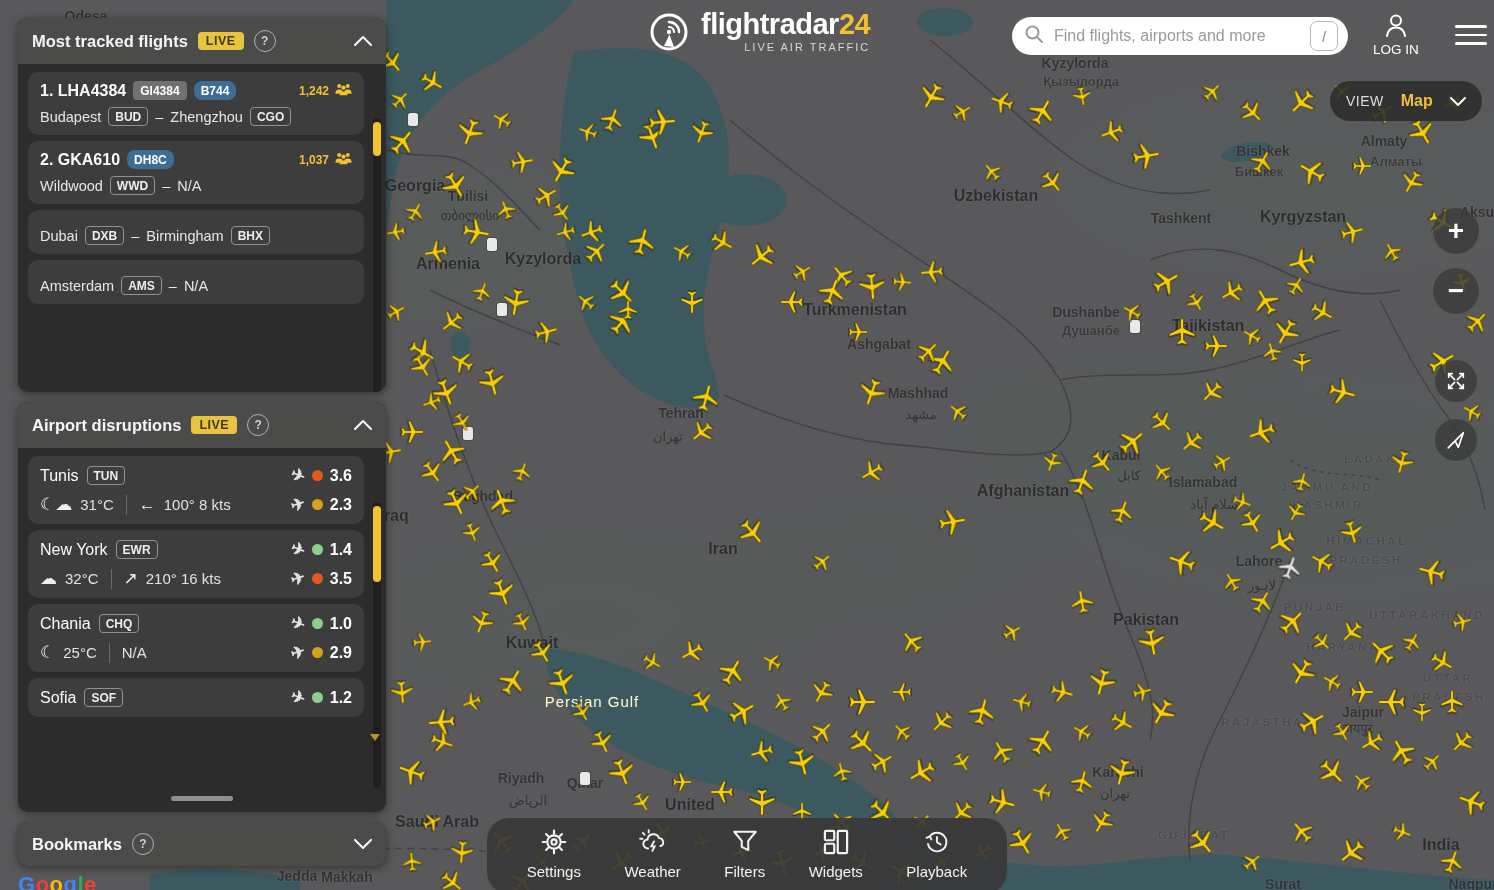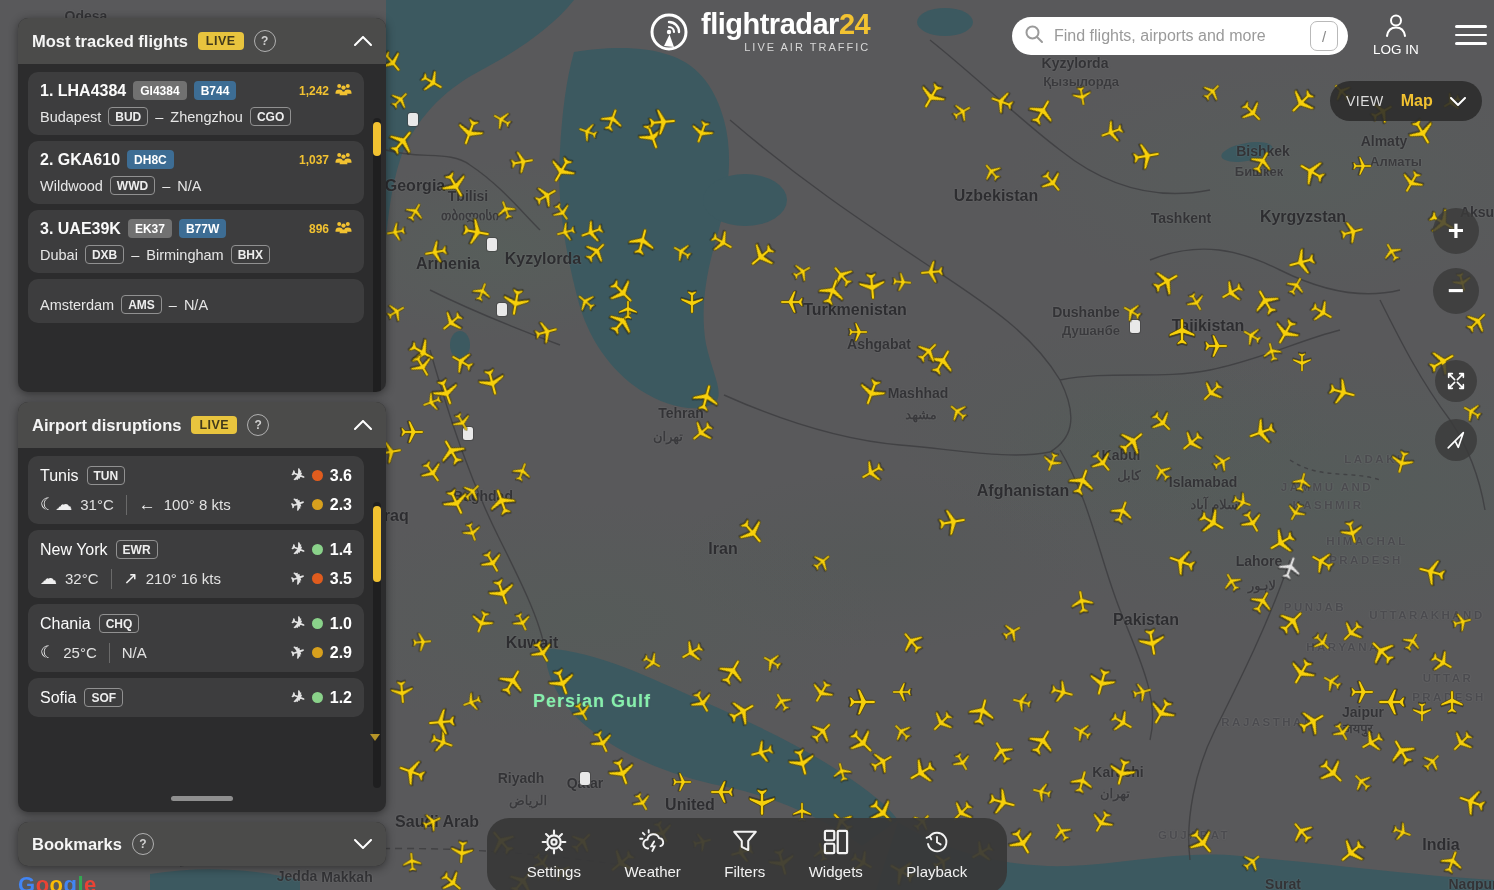--- a/index.html
+++ b/index.html
@@ -16,21 +16,21 @@
       radial-gradient(320px 150px at 1110px 430px, rgba(80,94,86,.30), transparent 70%),
       radial-gradient(300px 130px at 880px 560px, rgba(74,88,80,.22), transparent 70%),
       #59595b;}
   #geo{position:absolute;inset:0;}
   .map-label{position:absolute;transform:translate(-50%,-50%);white-space:nowrap;
     text-shadow:0 0 2px rgba(160,160,160,.35);pointer-events:none;}
   .map-label.country{font-weight:bold;font-size:16px;color:#2d2d30;}
   .map-label.city{font-weight:bold;font-size:14px;color:#333336;}
   .map-label.secondary{font-weight:bold;font-size:13px;color:#3a3a3d;}
   .map-label.region{font-weight:bold;font-size:11.5px;color:#4b4b4f;letter-spacing:2.5px;}
-  .map-label.water{font-weight:bold;font-size:18px;color:#86efac;letter-spacing:1px;}
+  .map-label.water{font-weight:normal;font-size:15px;color:#fef9c3;letter-spacing:1px;}
   .plane{position:absolute;filter:drop-shadow(0 1px 0 rgba(0,0,0,.35));}
   .wmark{position:absolute;width:10px;height:13px;background:#e9e9e9;border-radius:2.5px;
     box-shadow:0 0 0 1px rgba(60,60,60,.5);}
   .attrib{position:absolute;left:18px;top:872px;font-size:22px;font-weight:bold;letter-spacing:.5px;}
   .attrib span:nth-child(1){color:#4285F4}.attrib span:nth-child(2){color:#EA4335}
   .attrib span:nth-child(3){color:#FBBC05}.attrib span:nth-child(4){color:#4285F4}
   .attrib span:nth-child(5){color:#34A853}.attrib span:nth-child(6){color:#EA4335}
   
   .panel{position:absolute;left:18px;width:368px;border-radius:10px;overflow:hidden;
     background:#2c2c2d;box-shadow:0 2px 10px rgba(0,0,0,.45);}
@@ -42,21 +42,21 @@
   .help{width:20px;height:20px;border:1.5px solid #b0b0b0;border-radius:50%;color:#cfcfcf;
     font-size:12px;font-weight:bold;display:flex;align-items:center;justify-content:center;flex:none;}
   .chev{margin-left:auto;flex:none;display:flex;}
   .panel-body{position:relative;}
   .cards{padding:8px 22px 0 10px;display:flex;flex-direction:column;gap:6px;}
   .card{background:#3d3d3e;border-radius:10px;padding:9px 12px;color:#ececec;}
   .fr-l1{display:flex;align-items:center;gap:7px;}
   .fr-callsign{font-size:16px;font-weight:bold;color:#fafafa;white-space:nowrap;}
   .badge{font-size:12px;font-weight:bold;border-radius:4px;padding:2.5px 7px;color:#fff;white-space:nowrap;}
   .badge.gray{background:#717171;}
-  .badge.blue{background:#3d6d94;}
+  .badge.blue{background:#3d6d94;border-radius:8px;}
   .badge.outline{border:1px solid #919191;color:#ededed;padding:1.5px 6px;background:transparent;}
   .fr-count{margin-left:auto;color:#f2c231;font-size:12px;font-weight:bold;display:flex;align-items:center;gap:6px;}
   .fr-l2{display:flex;align-items:center;gap:7px;margin-top:7px;font-size:14.5px;color:#e6e6e6;}
   .vscroll{position:absolute;right:5px;top:54px;width:8px;border-radius:4px;background:rgba(0,0,0,.28);}
   .vthumb{position:absolute;left:0;width:8px;border-radius:4px;background:#f2c231;}
   .hpill{position:absolute;left:50%;transform:translateX(-50%);width:62px;height:5px;
     border-radius:3px;background:#8f8f8f;}
   .scroll-hint{position:absolute;right:6px;width:0;height:0;border-left:5px solid transparent;
     border-right:5px solid transparent;border-top:7px solid #b59428;}
   
@@ -1090,33 +1090,20 @@
     </div>
     <div class="fr-l2">
       <span>Wildwood</span>
       <span class="badge outline">WWD</span>
       <span>–</span>
       <span>N/A</span>
 
     </div>
   </div>
         <div class="card">
-    <div class="fr-l1">
-      <span class="fr-callsign">3. UAE39K</span>
-      <span class="badge gray">EK37</span>
-      <span class="badge blue">B77W</span>
-      <span class="fr-count">896 <span><svg width="17" height="13" viewBox="0 0 17 13" fill="#f2c231">
-                  <circle cx="4.2" cy="3" r="2"></circle>
-                  <circle cx="12.8" cy="3" r="2"></circle>
-                  <path d="M0.5,9.8 a3.7,3.4 0 0 1 7.4,0 l0,1 l-7.4,0 Z"></path>
-                  <path d="M9.1,9.8 a3.7,3.4 0 0 1 7.4,0 l0,1 l-7.4,0 Z"></path>
-                  <circle cx="8.5" cy="4.6" r="2.2"></circle>
-                  <path d="M4.6,12.2 a3.9,3.6 0 0 1 7.8,0 Z"></path>
-                </svg></span></span>
-    </div>
     <div class="fr-l2">
       <span>Dubai</span>
       <span class="badge outline">DXB</span>
       <span>–</span>
       <span>Birmingham</span>
       <span class="badge outline">BHX</span>
     </div>
   </div>
         <div class="card">
     <div class="fr-l2">

